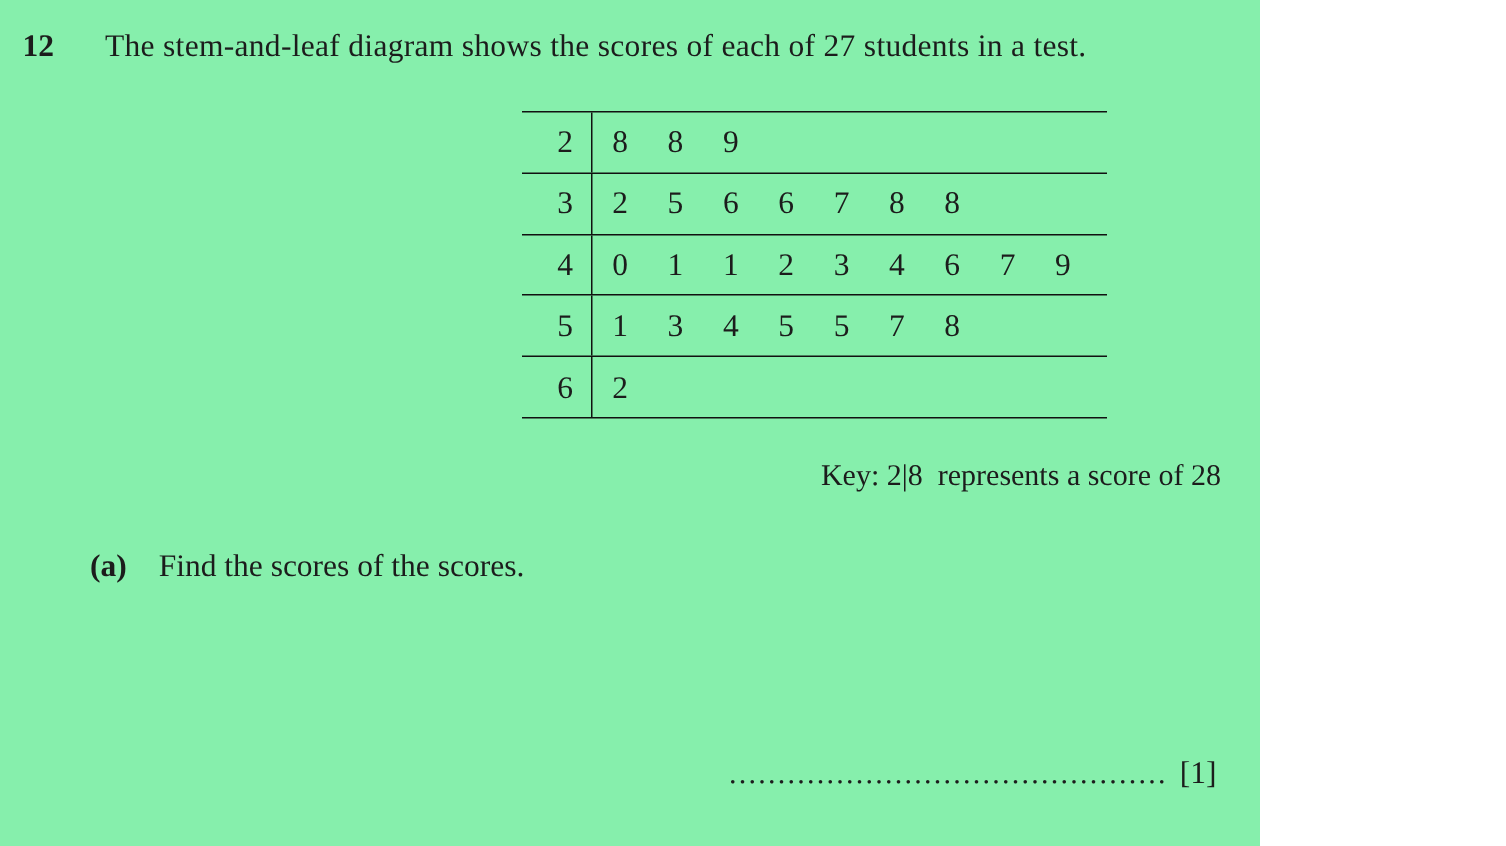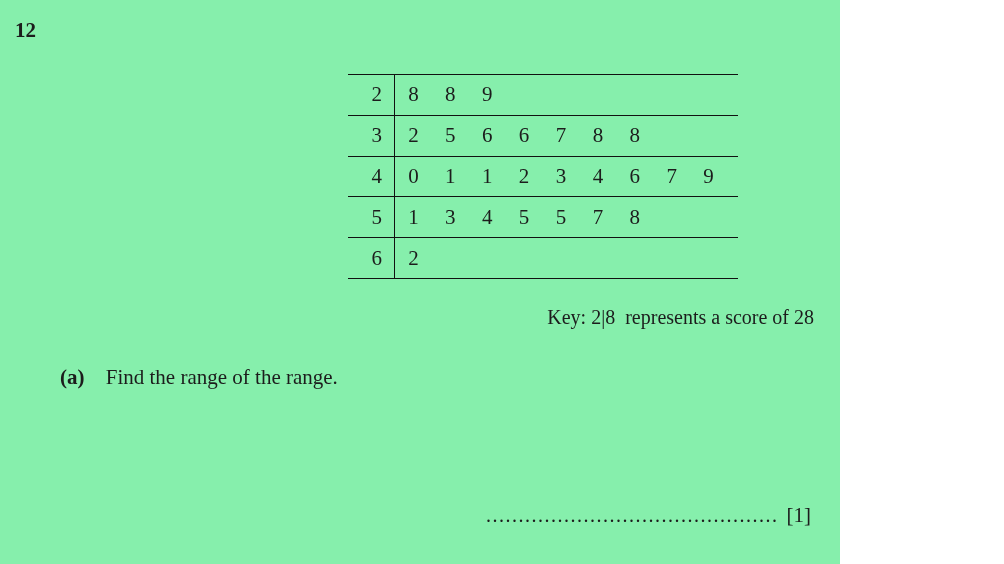--- a/index.html
+++ b/index.html
@@ -95,20 +95,21 @@
   .dots { letter-spacing: 1.5px; }
   .marks { margin-left: 8px; font-size: 21px; }
 </style>
 </head>
 <body>
 
 <div class="sheet">
 
   <div class="q-line">
     <span class="q-num">12</span>
+    <span class="q-text">The stem-and-leaf diagram shows the scores of each of 27 students in a test.</span>
   </div>
 
   <div class="slt" id="slt">
       <div class="slt-row">
         <div class="stem-cell">2</div>
         <div class="leaves">
           <span class="leaf">8</span>
           <span class="leaf">8</span>
           <span class="leaf">9</span>
         </div>
@@ -156,21 +157,21 @@
         <div class="leaves">
           <span class="leaf">2</span>
         </div>
       </div>
     </div>
 
   <div class="key">Key: 2|8  represents a score of 28</div>
 
   <div class="part-a">
     <span class="part-label">(a)</span>
-    <span>Find the range of the range.</span>
+    <span>Find the scores of the scores.</span>
   </div>
 
   <div class="answer-line">
     <span class="dots">.............................................</span>
     <span class="marks">[1]</span>
   </div>
 
 </div>
 
 </body></html>

